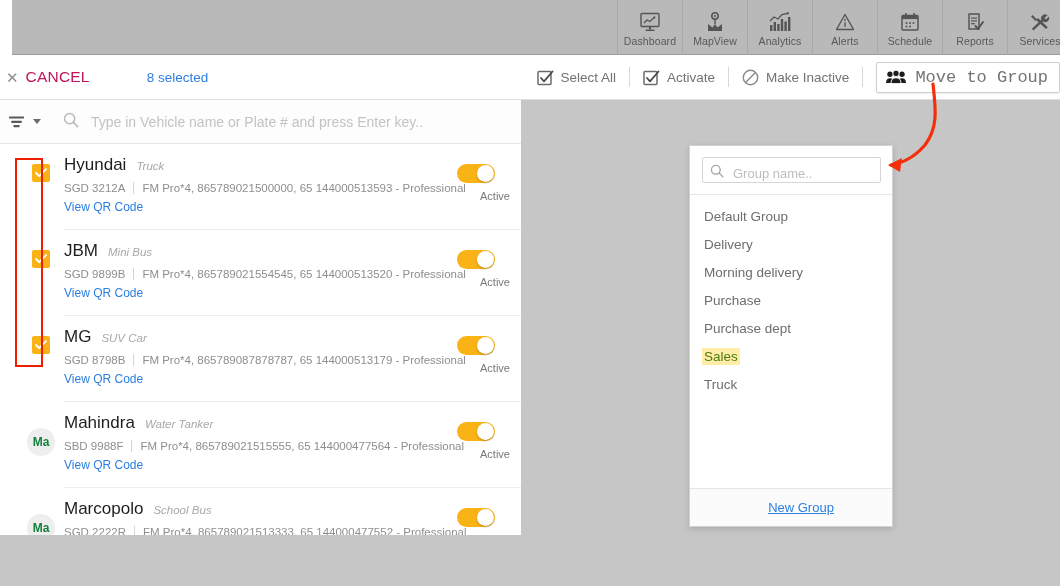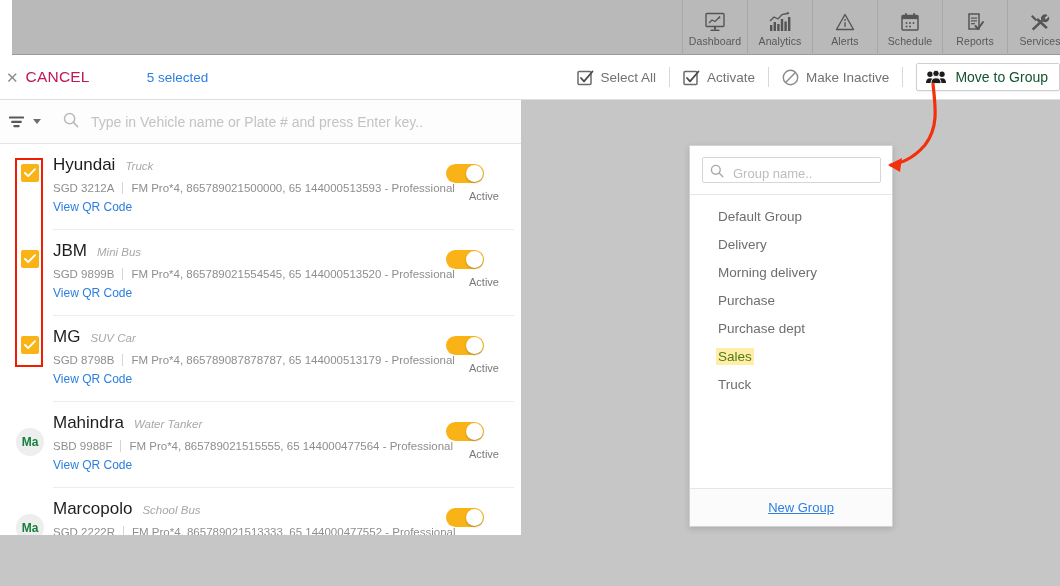--- a/index.html
+++ b/index.html
@@ -103,21 +103,21 @@
     display: flex; align-items: center;
     border: 1px solid #cfcfcf;
     background: #fff;
     border-radius: 2px;
     padding: 5px 11px 5px 9px;
     margin-left: 13px;
     cursor: pointer;
     box-shadow: 0 1px 2px rgba(0,0,0,0.07);
   }
   .move-btn .ic { margin-right: 9px; display:flex; }
-  .move-btn .lbl { font-size: 14px; color: #14532d; }
+  .move-btn .lbl { font-size: 17px; color: #737373; font-family: Liberation Mono, monospace; }
 
   
   .searchbar {
     position: absolute; left: 0; top: 100px;
     width: 521px; height: 44px;
     background: #fdfdfd;
     border-bottom: 1px solid #e4e4e4;
     box-sizing: border-box;
     display: flex; align-items: center;
   }
@@ -144,21 +144,21 @@
     color: #343434;
     font-family: "Liberation Sans", sans-serif;
     background: transparent;
     width: 430px;
     margin-left: 10px;
   }
   .search-input::placeholder { color: #c3c3c3; }
 
   
   .listpanel {
-    position: absolute; left: 1px; top: 144px;
+    position: absolute; left: 12px; top: 144px;
     width: 521px; height: 442px;
     background: #ffffff;
     overflow: hidden;
   }
   .vrow {
     position: relative;
     height: 86px;
     box-sizing: border-box;
     padding-left: 52px;
     padding-top: 11px;
@@ -299,21 +299,20 @@
     font-family: "Liberation Sans", sans-serif;
     background: transparent;
     margin-left: 7px;
     width: 140px;
   }
   .gp-search-input::placeholder { color: #bdbdbd; }
   .gp-list {
     flex: 1;
     padding-top: 8px;
     overflow: hidden;
-    margin-left: 14px;
   }
   .gp-item {
     font-size: 13.5px;
     color: #6e6e6e;
     padding: 6px 0 6px 12px;
     cursor: pointer;
     line-height: 16px;
   }
   .gp-item > span { padding: 1px 2px; }
   .gp-item.hl > span {
@@ -356,20 +355,31 @@
             <rect x="2" y="1.5" width="18" height="13" rx="1" fill="none" stroke="#555" stroke-width="1.4"></rect>
             <polyline points="5,11 8,8 11,9.5 16,4.5" fill="none" stroke="#555" stroke-width="1.3"></polyline>
             <polygon points="16,4.5 16.3,7 13.8,5.2" fill="#555"></polygon>
             <rect x="10" y="14.5" width="2" height="3" fill="#555"></rect>
             <rect x="6.5" y="17.5" width="9" height="1.6" rx="0.7" fill="#555"></rect>
           </svg>
         </span>
         <span class="nav-label">Dashboard</span>
       </div>
 
+      <div class="nav-item">
+        <span class="nav-icon">
+          <svg width="22" height="20" viewBox="0 0 22 20">
+            <circle cx="11" cy="4" r="3.2" fill="none" stroke="#555" stroke-width="1.5"></circle>
+            <circle cx="11" cy="4" r="1.1" fill="#555"></circle>
+            <path d="M11 7 L11 12" stroke="#555" stroke-width="1.4"></path>
+            <path d="M4 19 L4 12 L8.5 15.5 L11 12 L13.5 15.5 L18 12 L18 19 Z" fill="#555"></path>
+          </svg>
+        </span>
+        <span class="nav-label">MapView</span>
+      </div>
 
       <div class="nav-item">
         <span class="nav-icon">
           <svg width="24" height="20" viewBox="0 0 24 20">
             <rect x="2" y="13" width="2.4" height="6" fill="#555"></rect>
             <rect x="5.6" y="10" width="2.4" height="9" fill="#555"></rect>
             <rect x="9.2" y="12" width="2.4" height="7" fill="#555"></rect>
             <rect x="12.8" y="7" width="2.4" height="12" fill="#555"></rect>
             <rect x="16.4" y="9.5" width="2.4" height="9.5" fill="#555"></rect>
             <rect x="20" y="5" width="2.4" height="14" fill="#555"></rect>
@@ -435,21 +445,21 @@
     </div>
   </div>
 
   <div class="actionbar">
 
     <div class="cancel-btn">
       <span class="cancel-x">✕</span>
       <span class="cancel-label">CANCEL</span>
     </div>
 
-    <div class="selected-count">5 selected</div>
+    <div class="selected-count">8 selected</div>
 
     <div class="actions-right">
 
       <div class="act">
         <span class="ic">
           <svg width="17" height="17" viewBox="0 0 17 17">
             <rect x="1" y="2.5" width="13" height="13" rx="1" fill="none" stroke="#6b6b6b" stroke-width="1.5"></rect>
             <polyline points="4,9 7,12.3 15.5,2.5" fill="none" stroke="#4a4a4a" stroke-width="1.8" stroke-linecap="round" stroke-linejoin="round"></polyline>
           </svg>
         </span>

